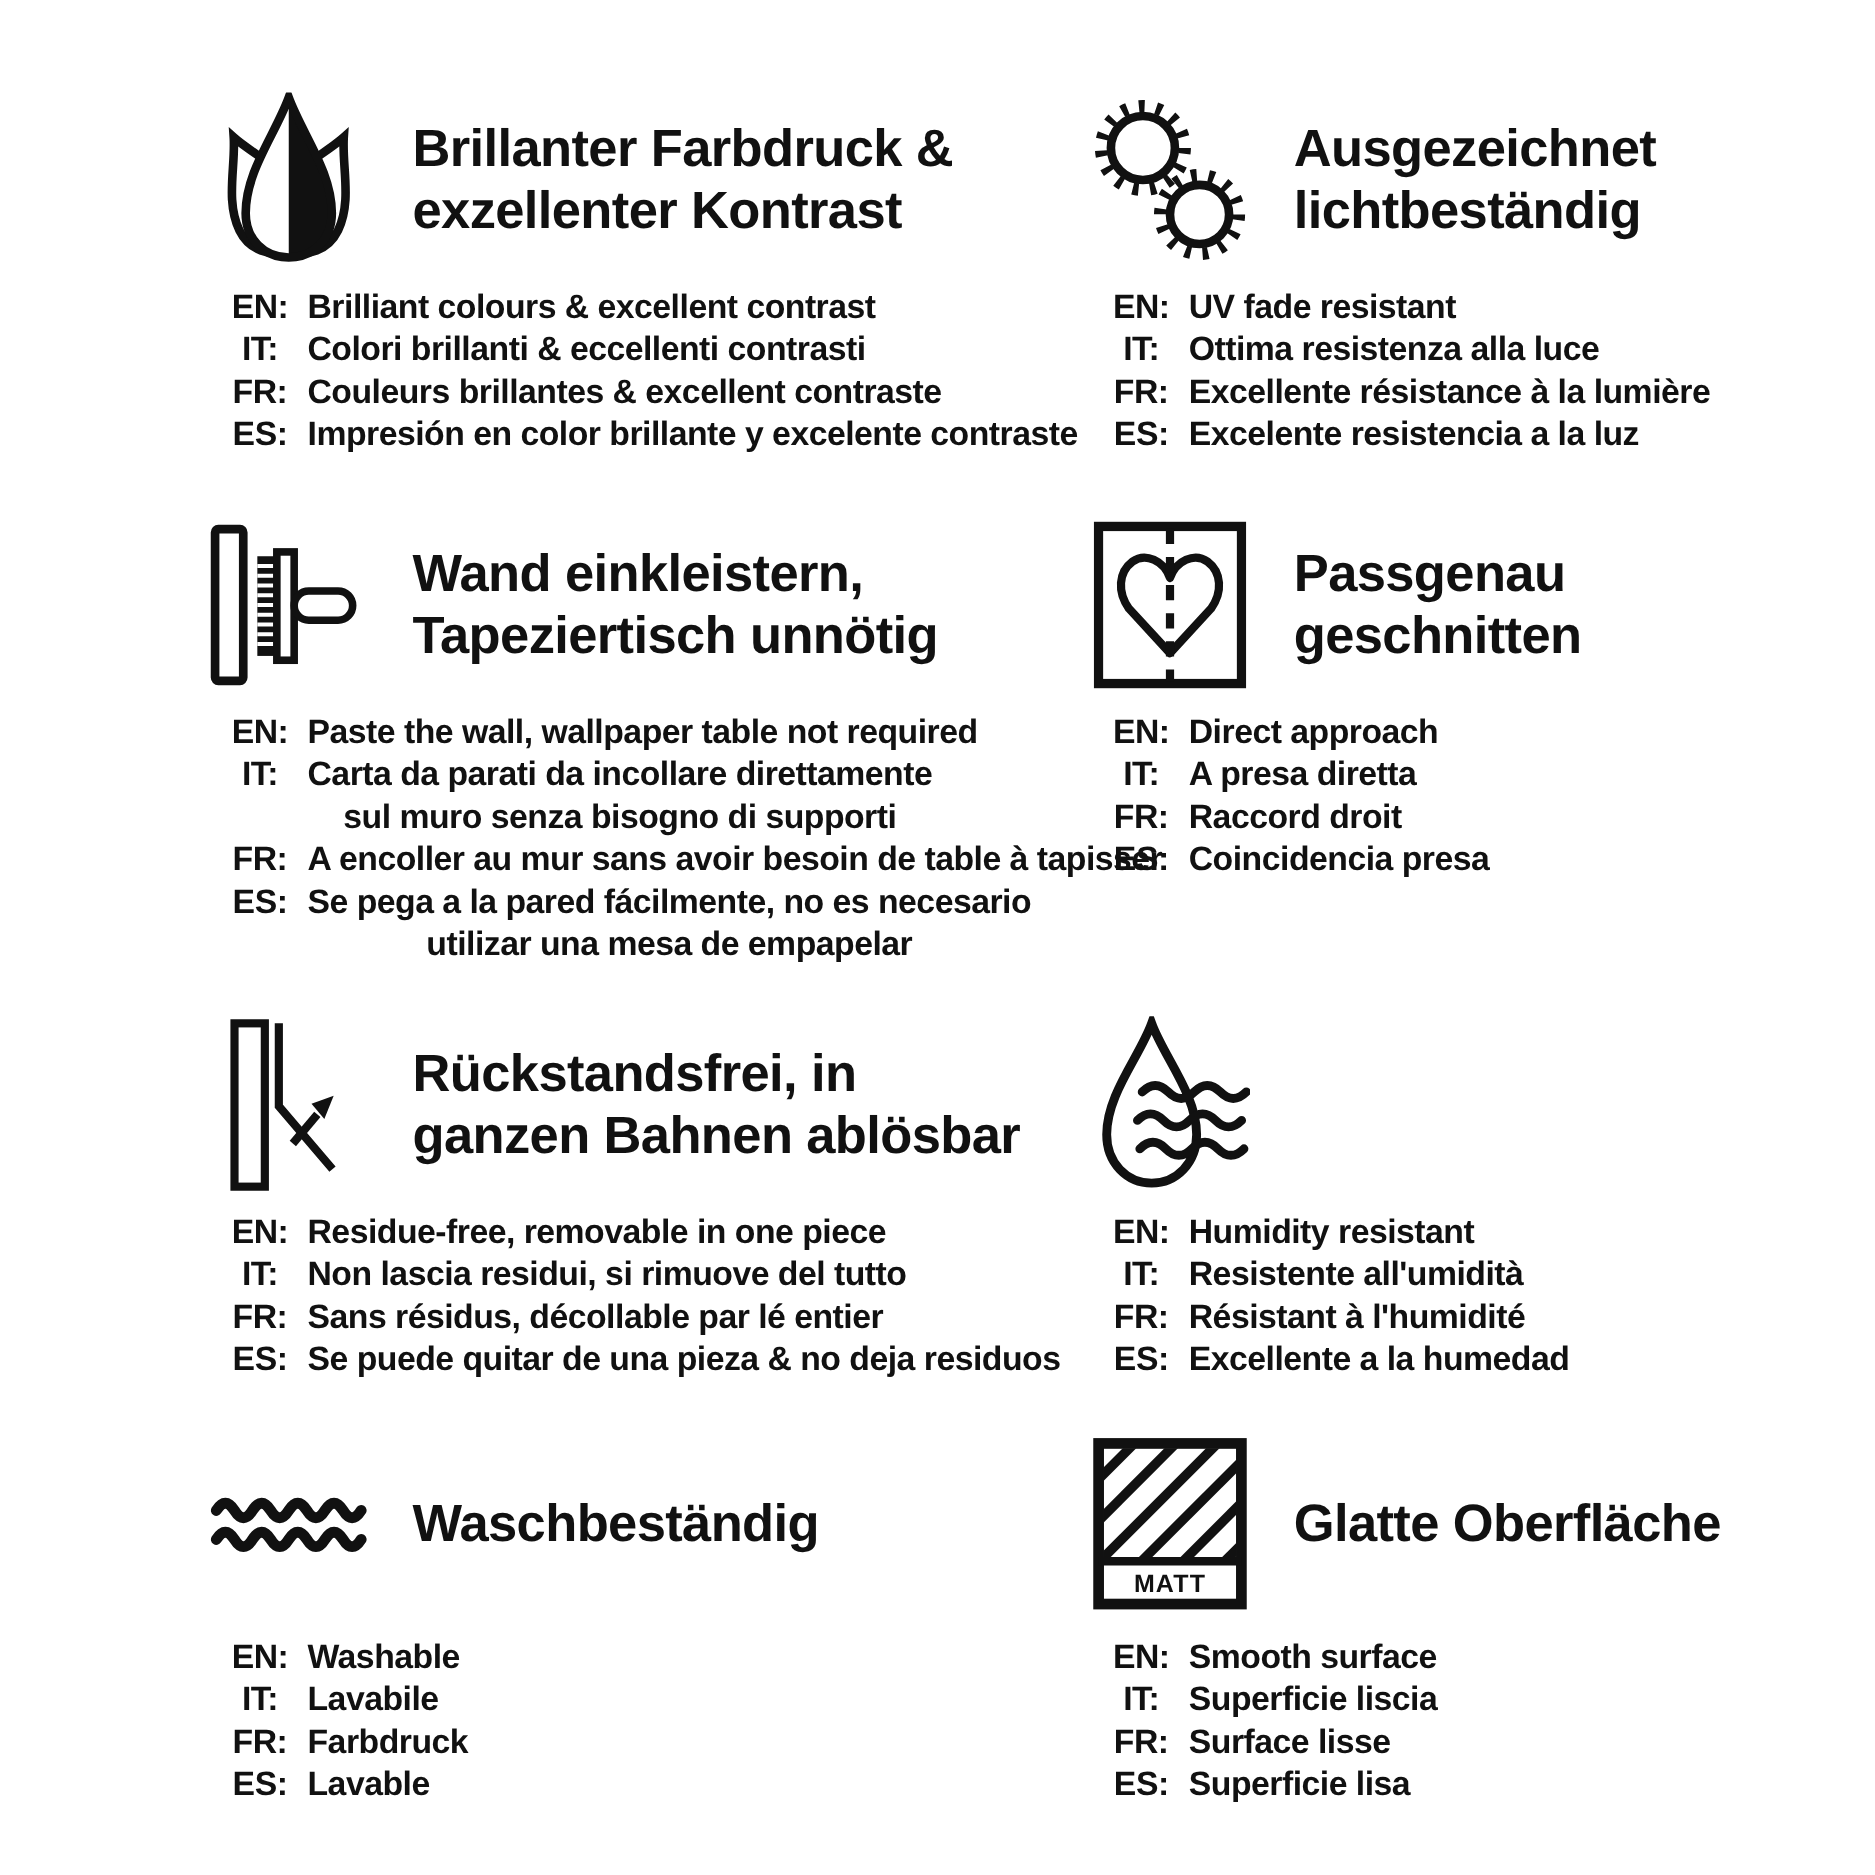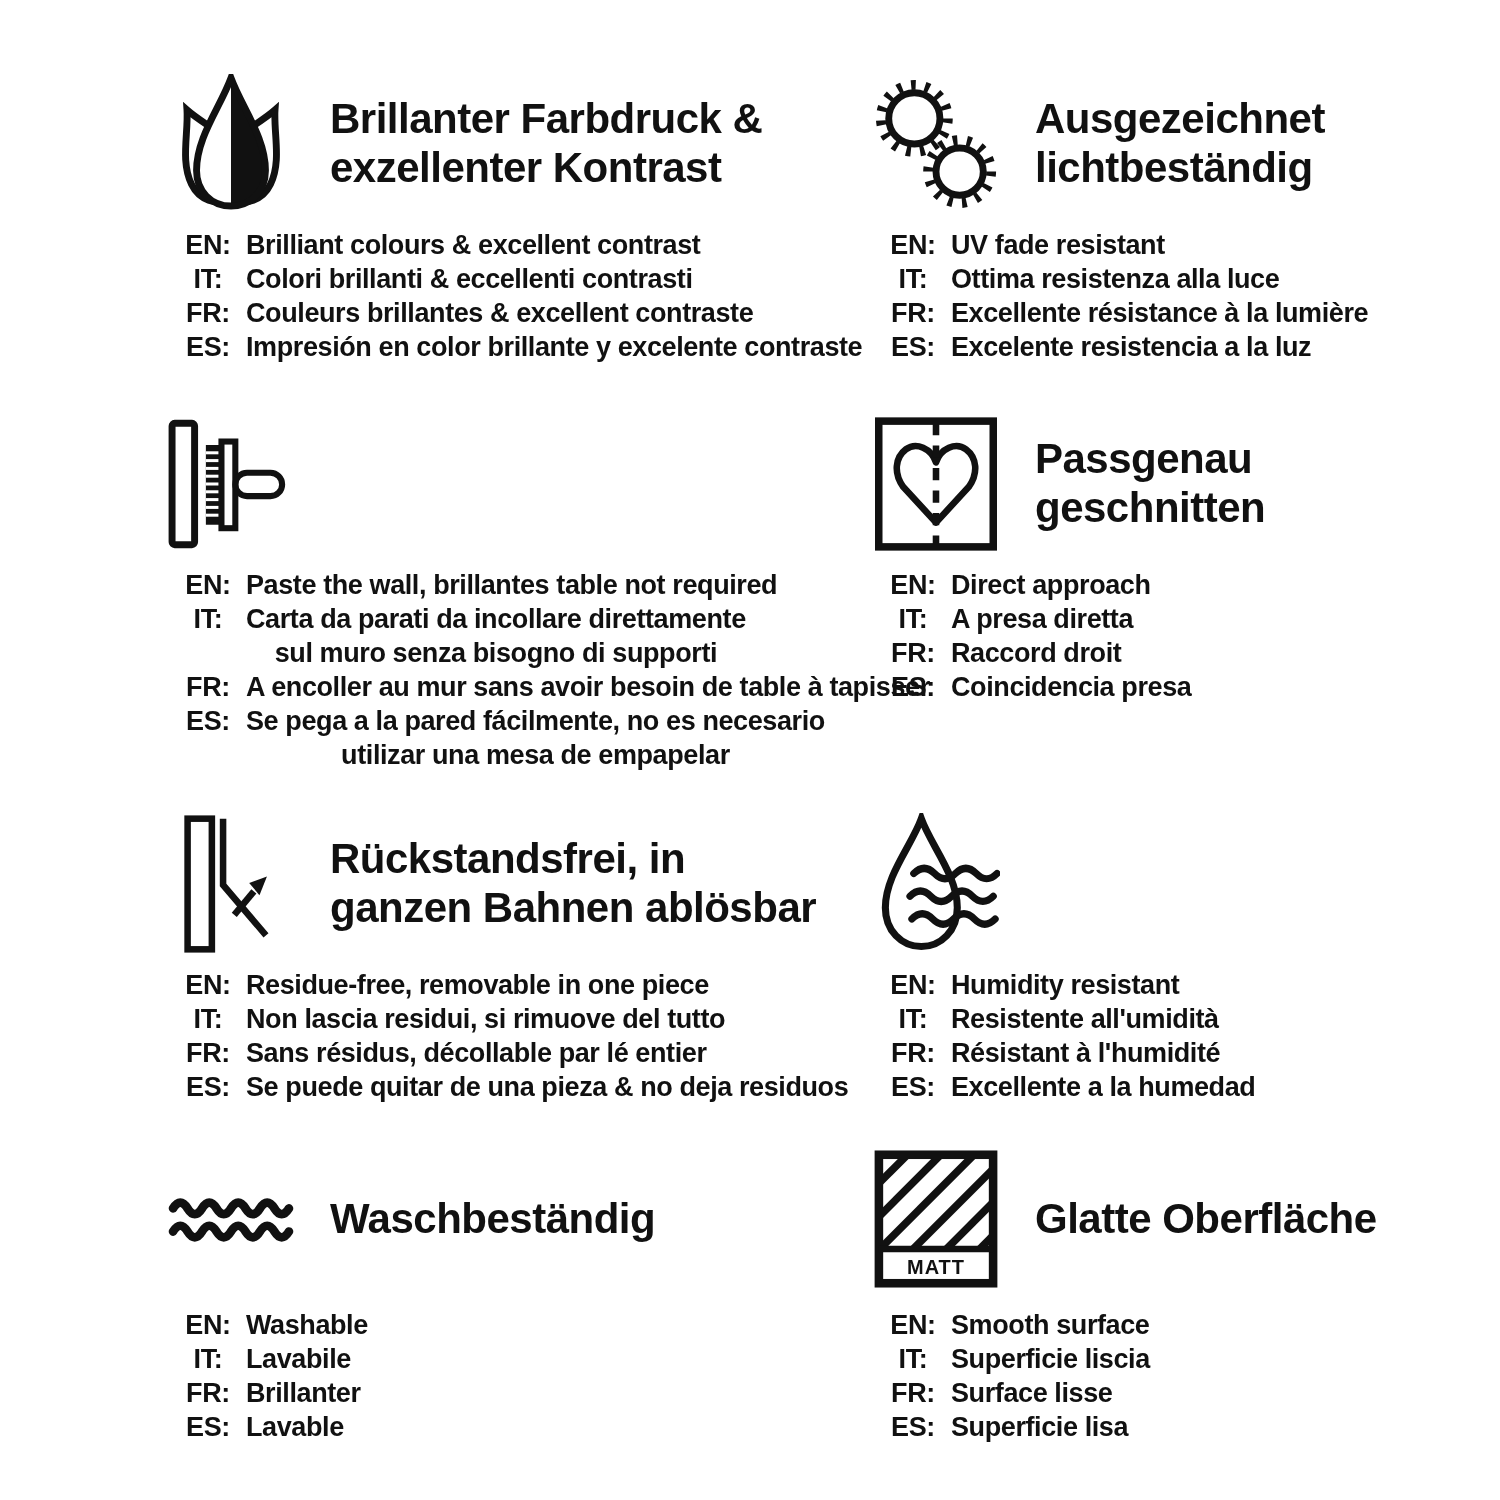--- a/index.html
+++ b/index.html
@@ -117,25 +117,27 @@
             <line x1="46" y1="75" x2="64" y2="75"></line>
               <line x1="46" y1="84" x2="64" y2="84"></line>
             <line x1="46" y1="93" x2="64" y2="93"></line>
               <line x1="46" y1="102" x2="64" y2="102"></line>
             <line x1="46" y1="111" x2="64" y2="111"></line>
           </g>
           <rect x="64" y="26" width="16" height="100" fill="#fff" stroke="#111" stroke-width="7"></rect>
           <rect class="stroke" stroke-width="7" x="80" y="62" width="54" height="27" rx="13.5"></rect>
         </svg>
       </div>
-    </div>
-    <ul class="langs">
-      <li class="lang-row">
-          <span class="lang-label">EN:</span>
-          <span class="lang-text">Paste the wall, brillantes table not required</span>
+      <h2 class="title">Wand einkleistern,
+Tapeziertisch unnötig</h2>
+    </div>
+    <ul class="langs">
+      <li class="lang-row">
+          <span class="lang-label">EN:</span>
+          <span class="lang-text">Paste the wall, wallpaper table not required</span>
         </li>
       <li class="lang-row">
           <span class="lang-label">IT:</span>
           <span class="lang-text">Carta da parati da incollare direttamente
 sul muro senza bisogno di supporti</span>
         </li>
       <li class="lang-row">
           <span class="lang-label">FR:</span>
           <span class="lang-text">A encoller au mur sans avoir besoin de table à tapisser</span>
         </li>
@@ -261,21 +263,21 @@
       <li class="lang-row">
           <span class="lang-label">EN:</span>
           <span class="lang-text">Washable</span>
         </li>
       <li class="lang-row">
           <span class="lang-label">IT:</span>
           <span class="lang-text">Lavabile</span>
         </li>
       <li class="lang-row">
           <span class="lang-label">FR:</span>
-          <span class="lang-text">Brillanter</span>
+          <span class="lang-text">Farbdruck</span>
         </li>
       <li class="lang-row">
           <span class="lang-label">ES:</span>
           <span class="lang-text">Lavable</span>
         </li>
     </ul>
   </section>
 
   <section class="feature row4">
     <div class="feature-head">

